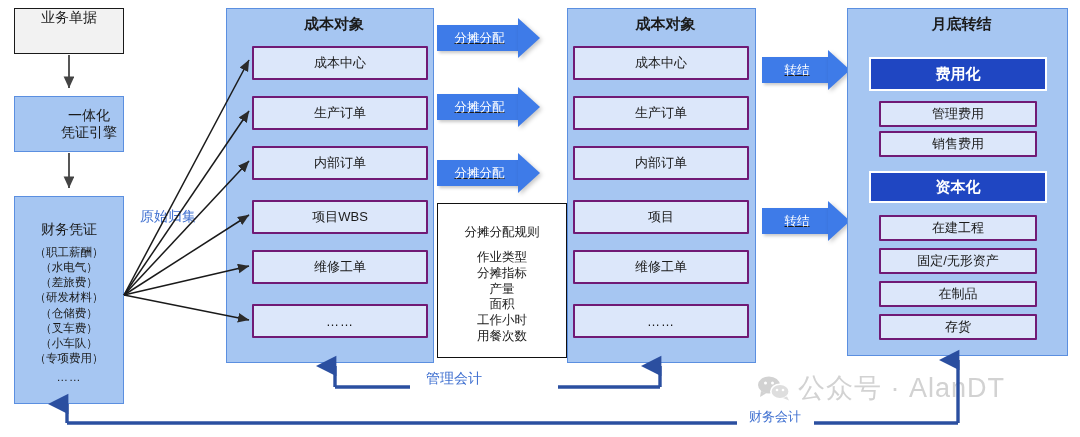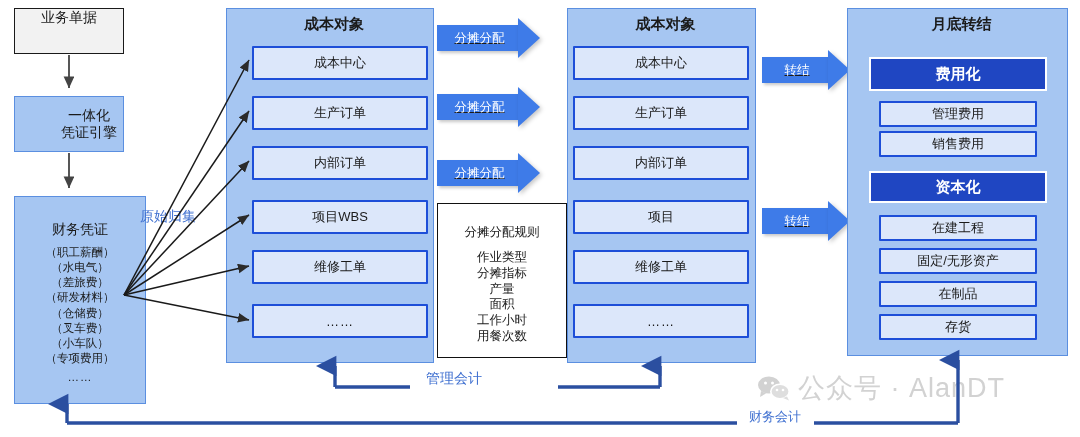--- a/index.html
+++ b/index.html
@@ -8,34 +8,34 @@
   .abs{position:absolute;box-sizing:border-box;}
 
   
   .doc-box{left:14px;top:8px;width:110px;height:46px;background:#f2f2f2;
            border:1.6px solid #1a1a1a;display:flex;align-items:flex-start;
            justify-content:center;font-size:14px;}
   .blue-box{background:#A6C6F2;border:1.6px solid #5B8FE0;display:flex;
             align-items:center;justify-content:center;text-align:center;
             font-size:14px;line-height:1.25;}
   .eng-box{left:14px;top:96px;width:110px;height:56px;padding-left:40px;}
-  .vou-box{left:14px;top:196px;width:132px;height:208px;
+  .vou-box{left:14px;top:196px;width:110px;height:208px;
            align-items:flex-start;flex-direction:column;padding-top:7px;}
   .vou-title{font-size:14px;width:100%;text-align:center;margin-bottom:6px;}
   .vou-list{font-size:11.5px;line-height:1.32;width:100%;text-align:center;}
 
   
   .panel{background:#A6C6F2;border:1.6px solid #5B8FE0;}
   .panel-title{position:absolute;left:8px;right:0;top:6px;text-align:center;
                font-size:15px;font-weight:600;color:#1a1a1a;}
   .co1{left:226px;top:8px;width:208px;height:355px;}
   .co2{left:567px;top:8px;width:189px;height:355px;}
   .mec{left:847px;top:8px;width:221px;height:348px;}
 
-  .item{background:#DCE7FA;border:2px solid #1d4ed8;display:flex;
+  .item{background:#DCE7FA;border:2px solid #701a75;display:flex;
         align-items:center;justify-content:center;font-size:13px;
         color:#1a1a1a;border-radius:1px;}
   .item-dots{letter-spacing:1px;}
 
   .cap-box{background:#1F46C2;border:2px solid #ffffff;display:flex;
            align-items:center;justify-content:center;font-size:15px;
            color:#ffffff;font-weight:600;}
 
   
   .rule{left:437px;top:203px;width:130px;height:155px;background:#ffffff;

